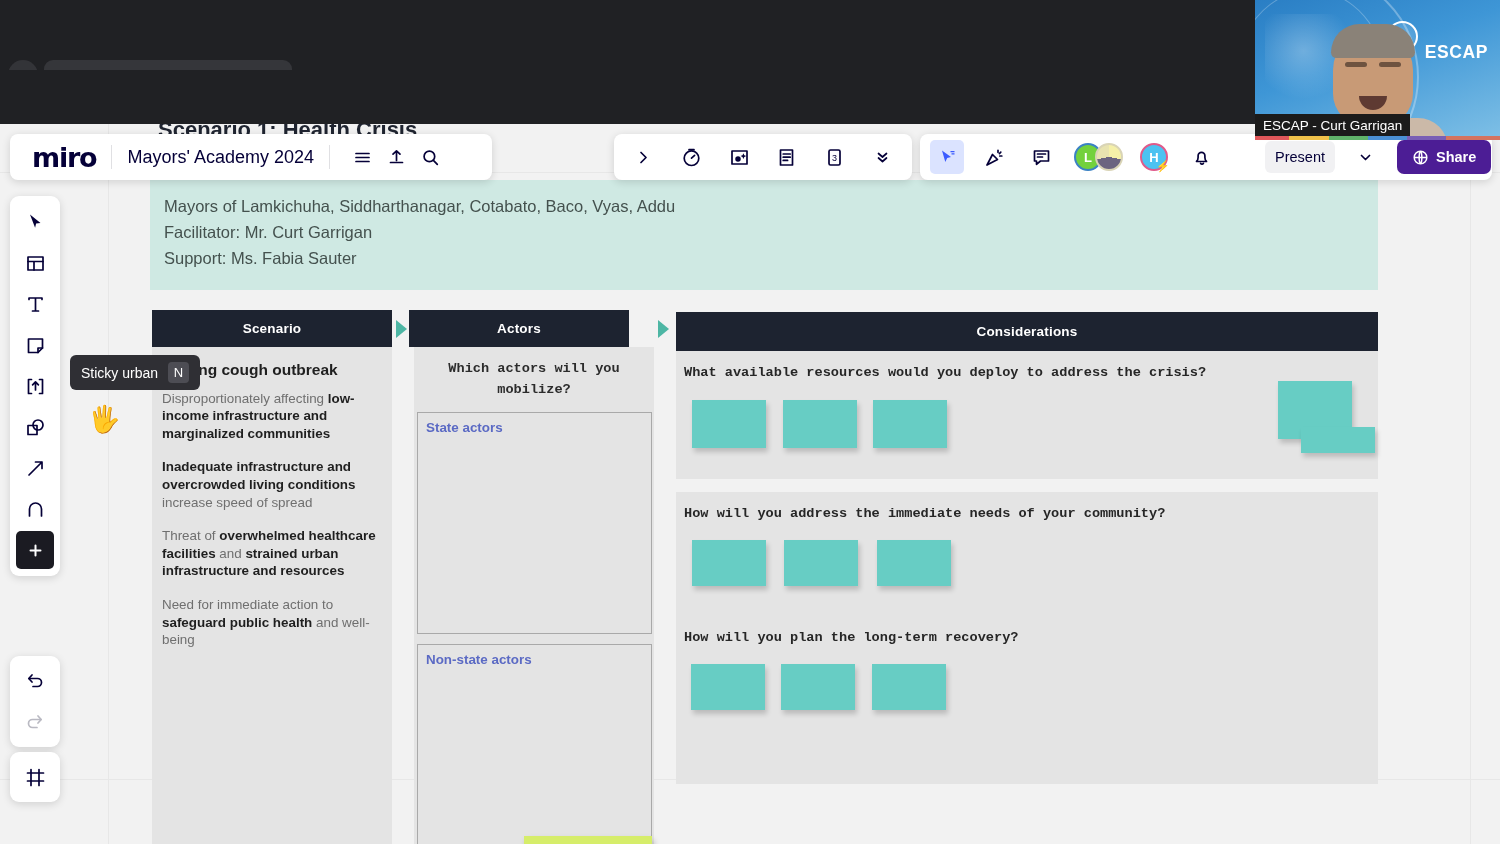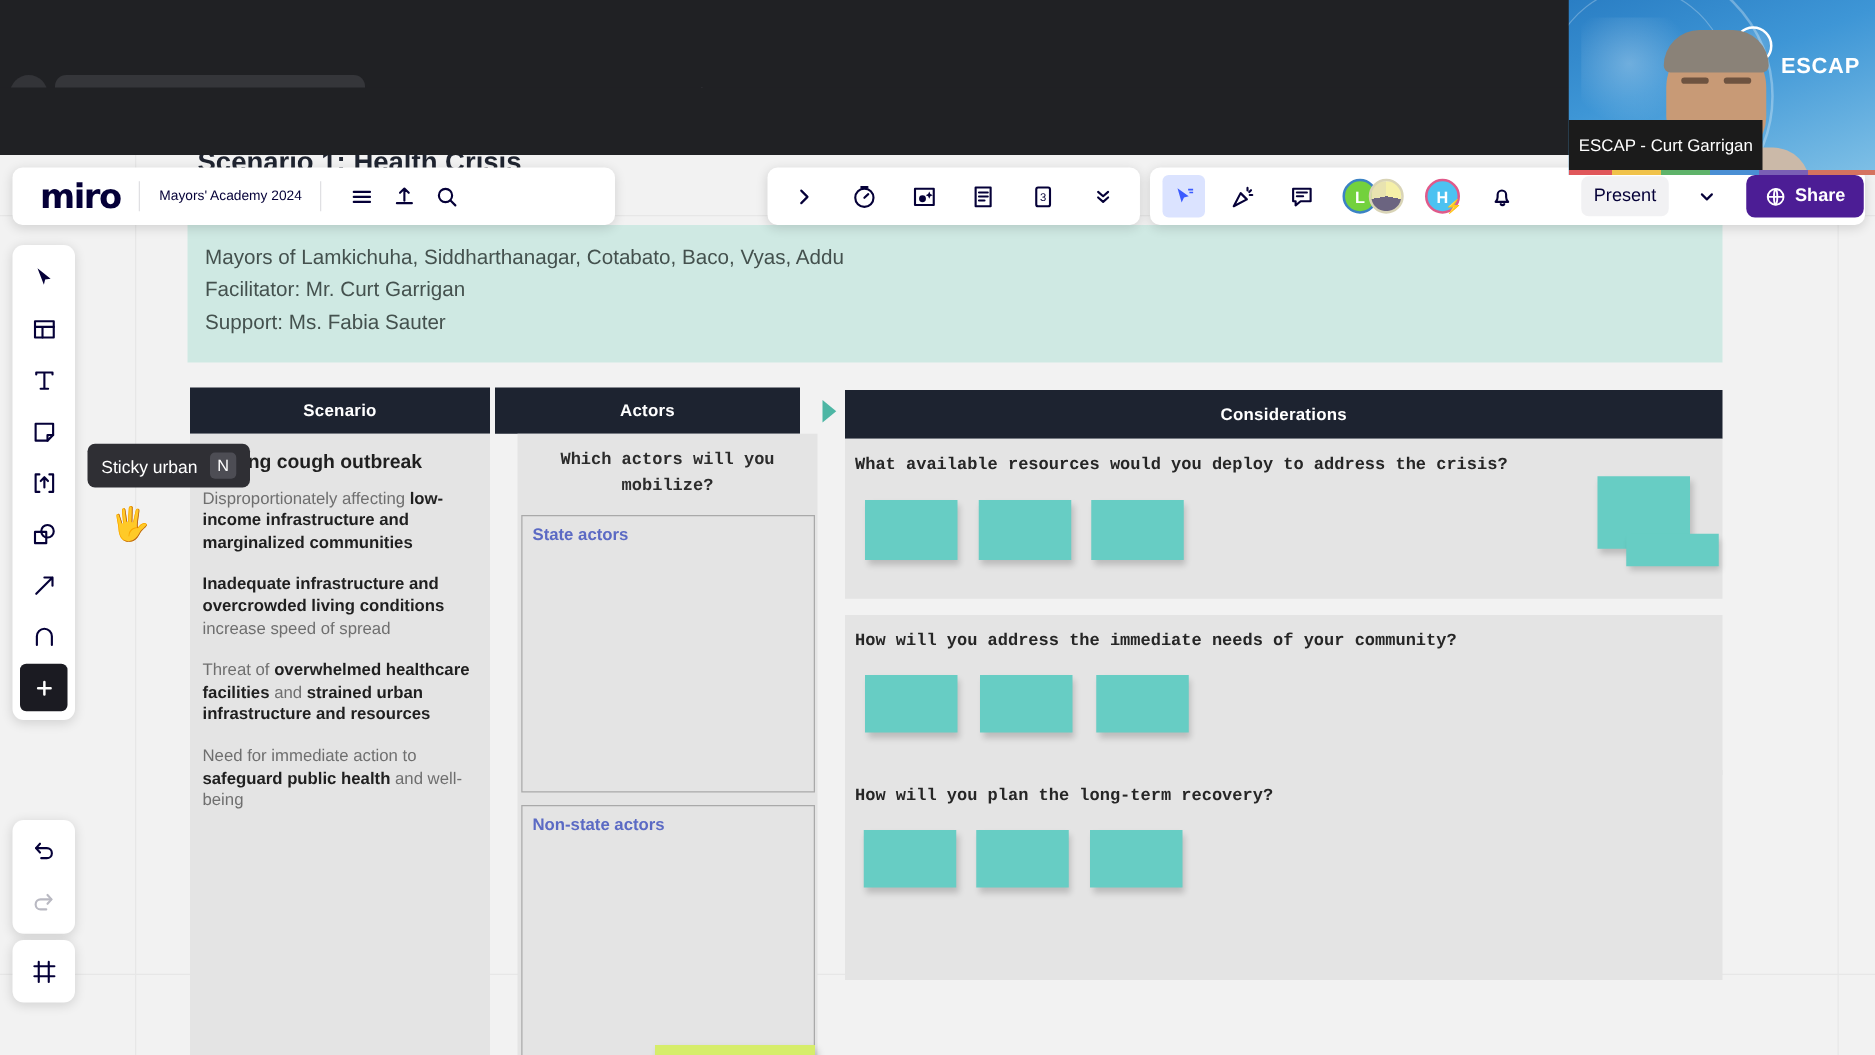--- a/index.html
+++ b/index.html
@@ -69,21 +69,21 @@
 
   
   #scn-head{left:152px;top:186px;width:240px;height:37px;}
   #scn-body{left:152px;top:223px;width:240px;height:555px;}
   #scn-text{position:absolute;left:10px;top:14px;width:222px;font-size:13.4px;line-height:17.6px;color:#6f6f6f;}
   #scn-text .hd{font-size:15.5px;font-weight:700;color:#1f1f1f;display:block;margin-bottom:11px;}
   #scn-text p{margin:0 0 16px 0;}
   #scn-text b{color:#1f1f1f;}
 
   
-  #act-head{left:396px;top:186px;width:244px;height:37px;}
+  #act-head{left:409px;top:186px;width:220px;height:37px;}
   #act-body{left:414px;top:223px;width:240px;height:555px;}
   #act-q{position:absolute;left:414px;top:234px;width:240px;text-align:center;
     font-family:"Liberation Mono",monospace;font-size:13.6px;line-height:21px;color:#2c2c2c;font-weight:700;}
   .actor-box{position:absolute;background:#e4e4e4;border:1px solid #a9a9a9;}
   #act-state{left:417px;top:288px;width:233px;height:220px;}
   #act-nonstate{left:417px;top:520px;width:233px;height:260px;}
   .actor-label{position:absolute;font-size:13.4px;font-weight:700;color:#5b6ac4;}
 
   
   #con-head{left:676px;top:188px;width:702px;height:39px;}
@@ -96,21 +96,21 @@
 
   .sticky{position:absolute;background:#67cdc4;box-shadow:2px 4px 5px rgba(0,0,0,.18);}
   .sticky-tall{position:absolute;background:#67cdc4;box-shadow:2px 4px 5px rgba(0,0,0,.18);}
   .sticky-yellow{position:absolute;background:#d6ed6a;box-shadow:2px 4px 6px rgba(0,0,0,.22);}
 
   
   #miro-bar-left{position:absolute;left:10px;top:134px;width:482px;height:46px;background:#fff;border-radius:8px;
     box-shadow:0 2px 9px rgba(0,0,0,.14);display:flex;align-items:center;}
   #miro-logo{margin-left:22px;font-size:27px;font-weight:700;color:#050038;letter-spacing:-1.2px;font-family:"DejaVu Sans",sans-serif;}
   .vsep{width:1px;height:24px;background:#e0e0e3;margin:0 15px;}
-  #board-name{font-size:11px;color:#050038;white-space:nowrap;}
+  #board-name{font-size:18px;color:#050038;white-space:nowrap;}
   .mi-btn{width:34px;height:34px;display:flex;align-items:center;justify-content:center;cursor:pointer;border-radius:5px;}
   .mi-btn svg{stroke:#050038;fill:none;stroke-width:1.7;stroke-linecap:round;stroke-linejoin:round;}
 
   #miro-bar-mid{position:absolute;left:614px;top:134px;width:298px;height:46px;background:#fff;border-radius:8px;
     box-shadow:0 2px 9px rgba(0,0,0,.14);display:flex;align-items:center;justify-content:space-around;padding:0 6px;box-sizing:border-box;}
   #miro-bar-right{position:absolute;left:920px;top:134px;width:572px;height:46px;background:#fff;border-radius:8px;
     box-shadow:0 2px 9px rgba(0,0,0,.14);display:flex;align-items:center;}
 
   .avatar{width:28px;height:28px;border-radius:50%;display:flex;align-items:center;justify-content:center;
     font-size:13px;font-weight:700;color:#fff;box-sizing:border-box;}
@@ -156,21 +156,21 @@
   #escap-emblem{width:27px;height:27px;border-radius:50%;border:2px solid #fff;
     background:radial-gradient(circle at 50% 50%, rgba(255,255,255,.22), rgba(255,255,255,.05));}
   #escap-text{color:#fff;font-size:17.5px;font-weight:700;letter-spacing:.6px;margin-left:7px;margin-top:32px;}
   #vid-head{position:absolute;left:78px;top:30px;width:80px;height:96px;border-radius:42px 42px 34px 34px;
     background:#c89a76;}
   #vid-hair{position:absolute;left:76px;top:24px;width:84px;height:34px;border-radius:42px 42px 8px 8px;background:#8a8278;}
   #vid-brow-l{position:absolute;left:90px;top:62px;width:22px;height:5px;border-radius:3px;background:#6e5340;}
   #vid-brow-r{position:absolute;left:124px;top:62px;width:22px;height:5px;border-radius:3px;background:#6e5340;}
   #vid-mouth{position:absolute;left:104px;top:96px;width:28px;height:14px;border-radius:0 0 14px 14px;background:#5e3a32;}
   #vid-shoulders{position:absolute;left:48px;top:118px;width:145px;height:30px;border-radius:50px 50px 0 0;background:#cbb9a8;}
-  #vid-namebar{position:absolute;left:0;bottom:4px;height:40px;background:#1b1b1b;display:flex;align-items:center;padding:0 8px;}
+  #vid-namebar{position:absolute;left:0;bottom:4px;height:22px;background:#1b1b1b;display:flex;align-items:center;padding:0 8px;}
   #vid-namebar span{color:#fff;font-size:13.5px;}
   #vid-strip{position:absolute;left:0;bottom:0;width:245px;height:4px;
     background:linear-gradient(90deg,#e0575a 0 14%,#f0c24a 14% 30%,#5fb36a 30% 46%,#4a8fd4 46% 62%,#7a5fb5 62% 78%,#d4735f 78% 100%);}
 </style>
 </head>
 <body>
 
 <div id="browser-chrome">
   <div id="titlebar-strip"></div>
 

